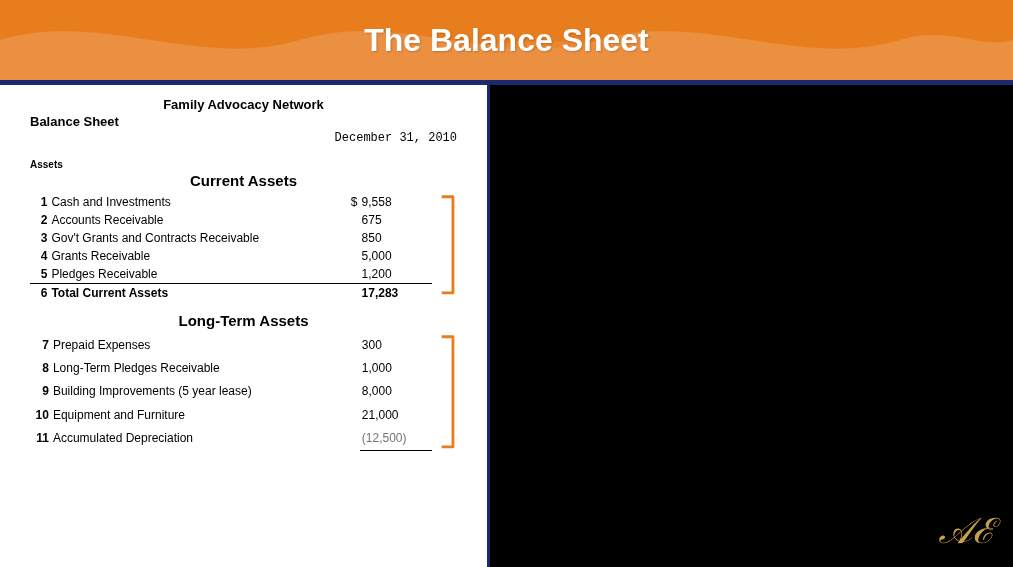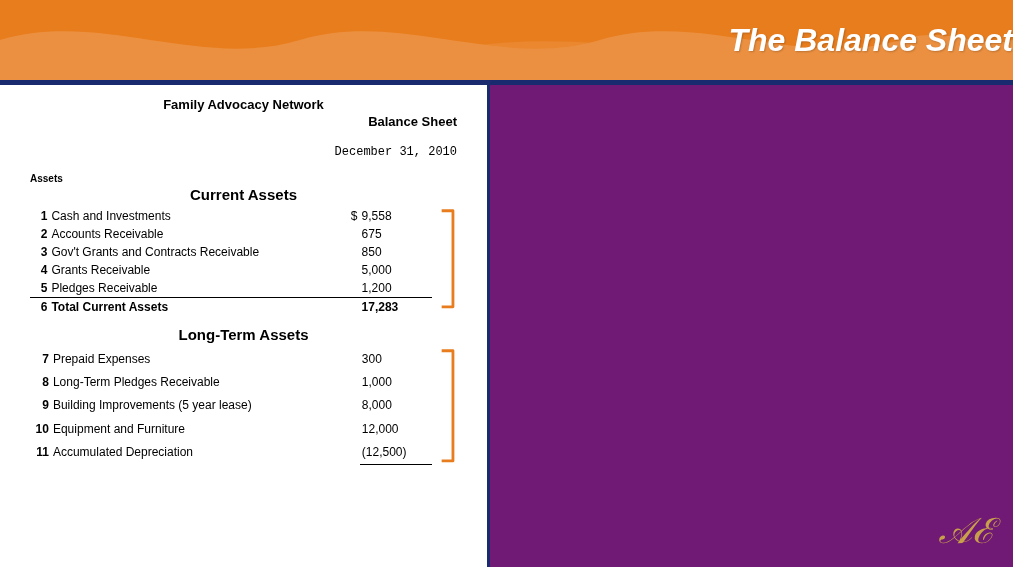--- a/index.html
+++ b/index.html
@@ -3,24 +3,23 @@
   <meta charset="utf-8">
   <style>
     * { margin: 0; padding: 0; box-sizing: border-box; }
     body { width: 1013px; height: 567px; overflow: hidden; font-family: Arial, sans-serif; background: #f5e6c8; }
 
     .header {
       background: #e87d1e;
       height: 80px;
       display: flex;
       align-items: center;
-      justify-content: flex-end;
+      justify-content: center;
       position: relative;
       overflow: hidden;
-      font-style: italic;
     }
     .header-title {
       color: white;
       font-size: 32px;
       font-weight: bold;
       text-shadow: 1px 1px 2px rgba(0,0,0,0.2);
       z-index: 1;
     }
     .header-waves {
       position: absolute;
@@ -41,45 +40,45 @@
     .left-panel {
       width: 490px;
       background: white;
       padding: 12px 30px;
       border-right: 3px solid #1a2a6e;
       overflow: hidden;
     }
 
     .right-panel {
       flex: 1;
-      background: #701a75;
+      background: #000000;
       position: relative;
     }
 
     .watermark {
       position: absolute;
       bottom: 15px;
       right: 20px;
       font-size: 36px;
       color: #c8a04a;
       font-style: italic;
       font-family: Georgia, serif;
     }
 
     .org-name {
       text-align: center;
       font-weight: bold;
       font-size: 13px;
       margin-bottom: 2px;
     }
     .sheet-title {
-      text-align: right;
+      text-align: left;
       font-weight: bold;
       font-size: 13px;
-      margin-bottom: 16px;
+      margin-bottom: 2px;
     }
     .sheet-date {
       text-align: right;
       font-size: 12px;
       margin-bottom: 14px;
       font-family: Liberation Mono, monospace;
     }
 
     .section-header {
       font-weight: bold;
@@ -121,21 +120,21 @@
     .line-amount {
       width: 60px;
       text-align: left;
     }
 
     .total-row td {
       font-weight: bold;
       border-top: 1px solid #000;
     }
 
-    .negative { color: #000000; }
+    .negative { color: #737373; }
   </style>
 </head>
 <body>
 
 <div class="header">
   <svg class="header-waves" viewBox="0 0 1013 80" preserveAspectRatio="none">
     <path d="M0,40 C100,10 200,70 300,40 C400,10 500,70 600,40 C700,10 800,70 900,40 C950,25 980,50 1013,40 L1013,80 L0,80Z" fill="white"></path>
     <path d="M0,50 C150,20 300,80 450,50 C600,20 750,80 900,50 C950,35 980,60 1013,50 L1013,80 L0,80Z" fill="white" opacity="0.5"></path>
   </svg>
   <h1 class="header-title">The Balance Sheet</h1>
@@ -222,21 +221,21 @@
         <tr>
           <td class="line-num">9</td>
           <td class="line-label">Building Improvements (5 year lease)</td>
           <td class="line-dollar"></td>
           <td class="line-amount">8,000</td>
         </tr>
         <tr>
           <td class="line-num">10</td>
           <td class="line-label">Equipment and Furniture</td>
           <td class="line-dollar"></td>
-          <td class="line-amount">12,000</td>
+          <td class="line-amount">21,000</td>
         </tr>
         <tr>
           <td class="line-num">11</td>
           <td class="line-label">Accumulated Depreciation</td>
           <td class="line-dollar"></td>
           <td class="line-amount negative" style="border-bottom: 1px solid #000;">(12,500)</td>
         </tr>
       </tbody>
         </table>
 

